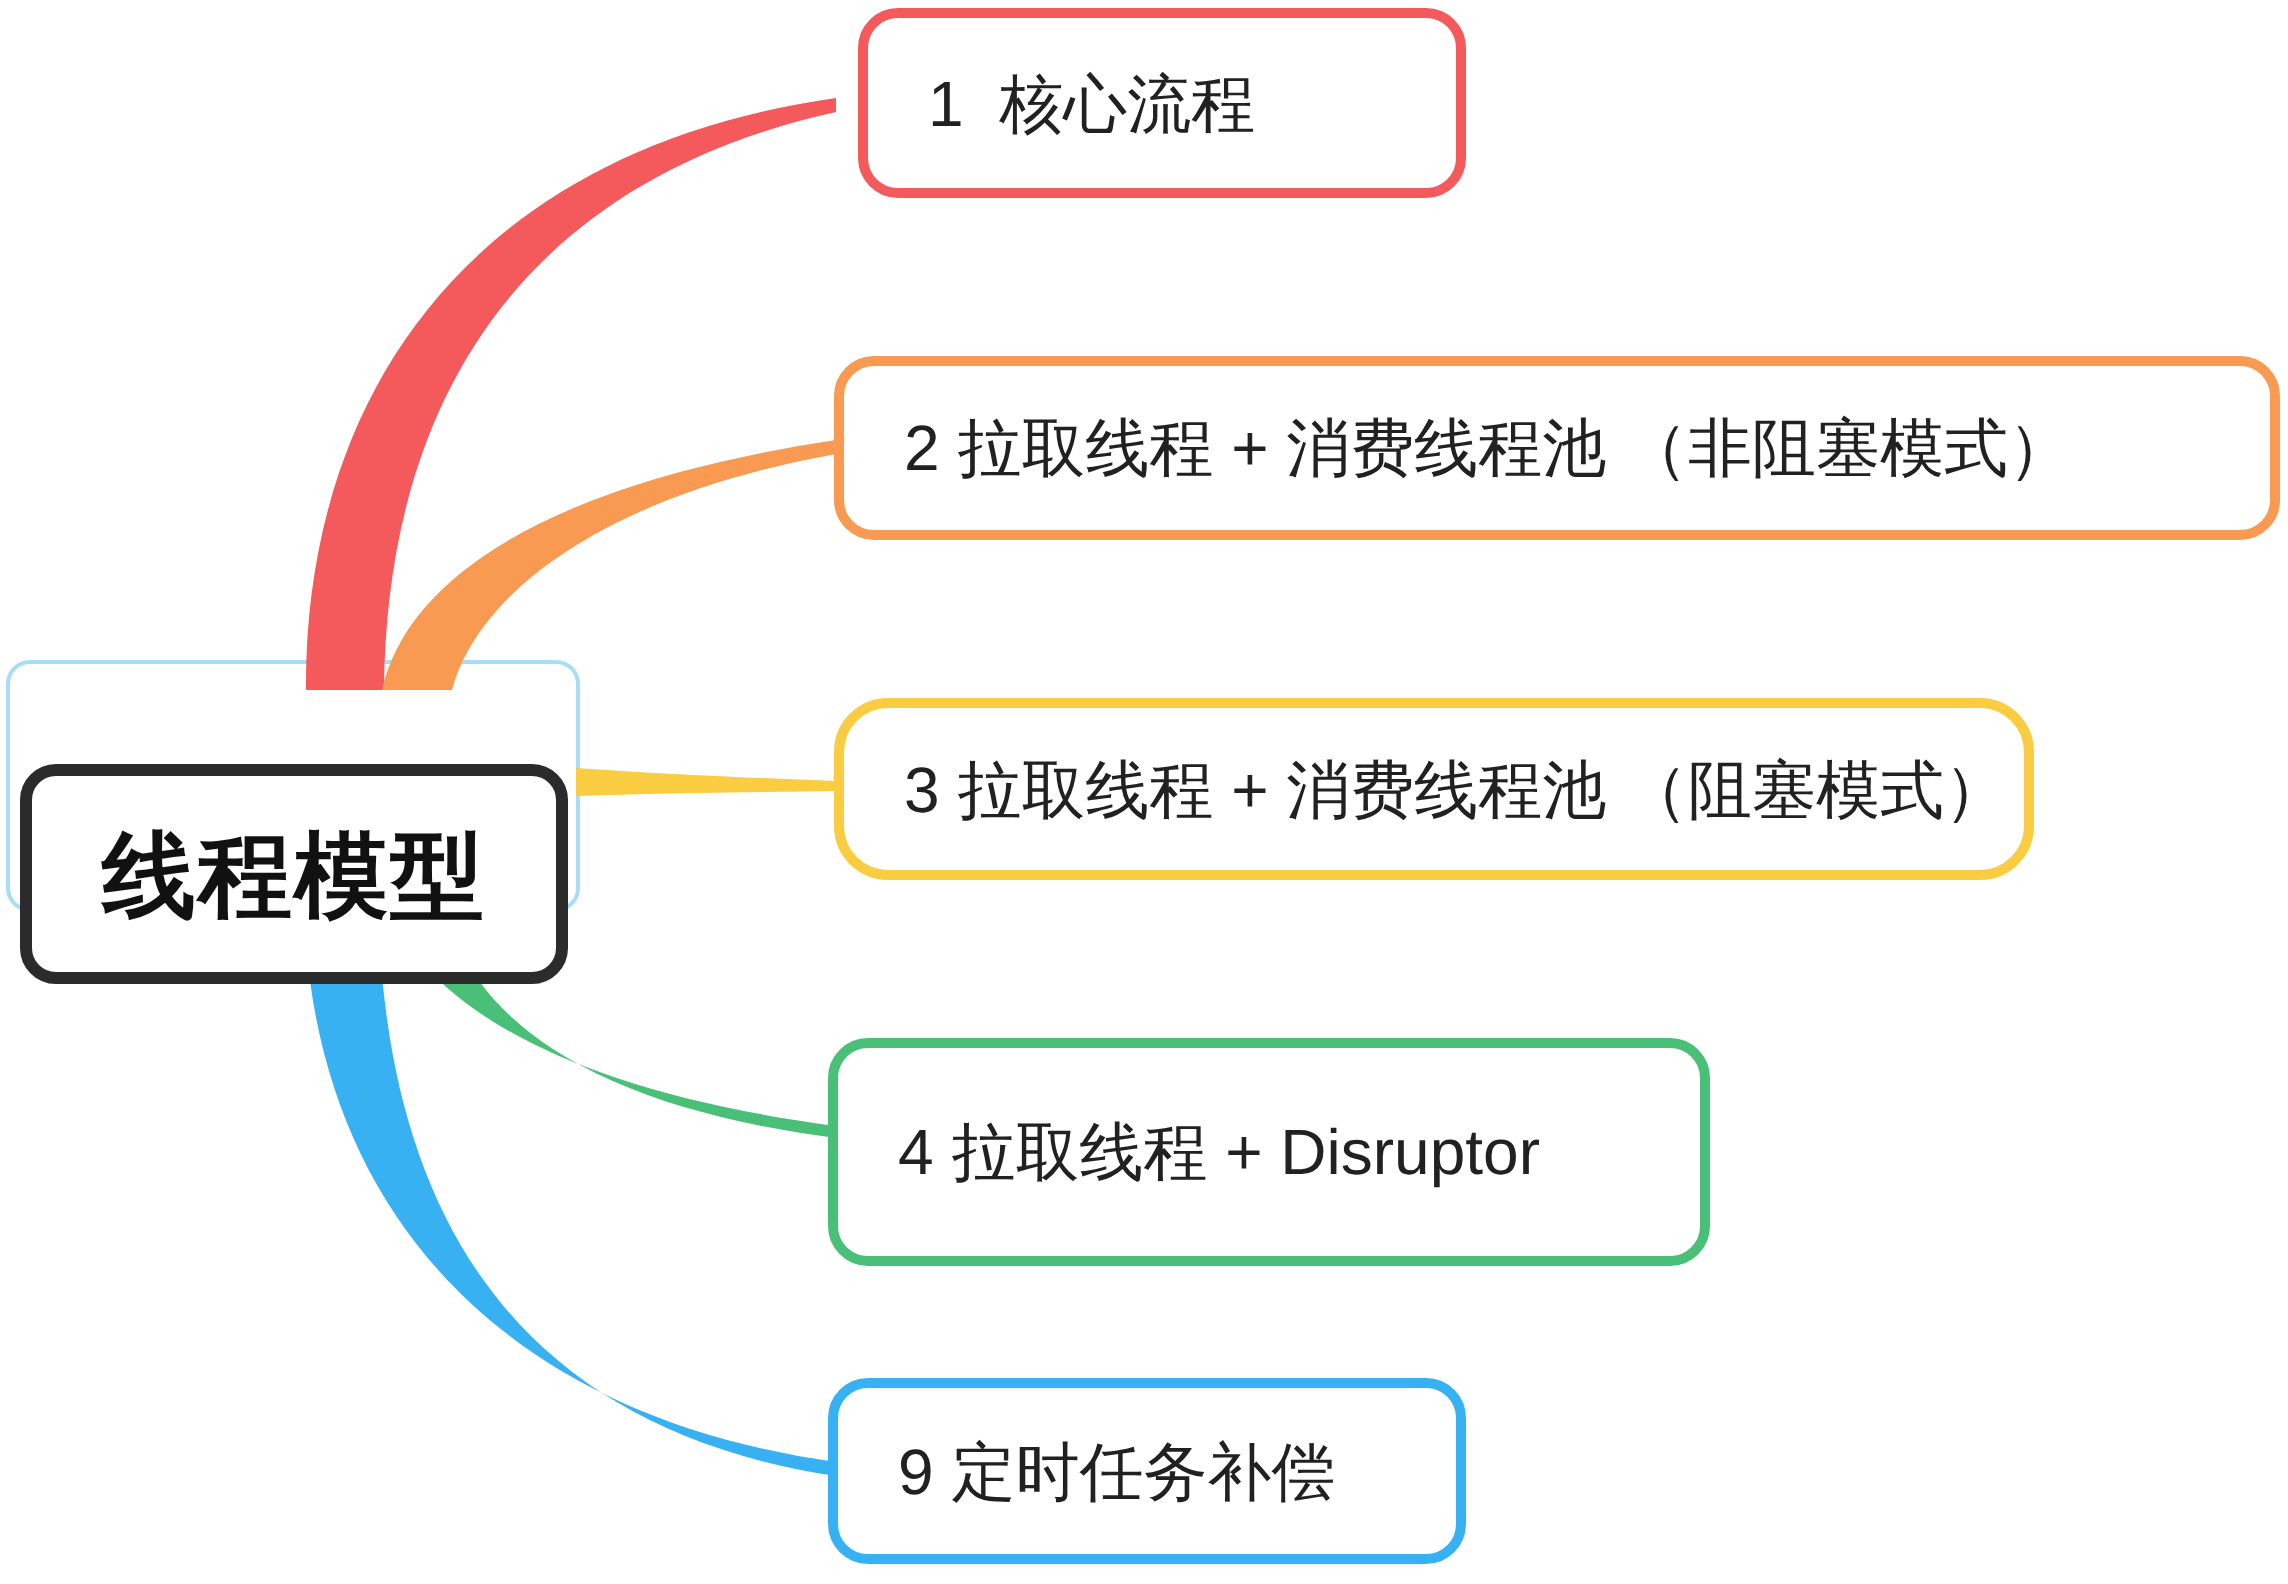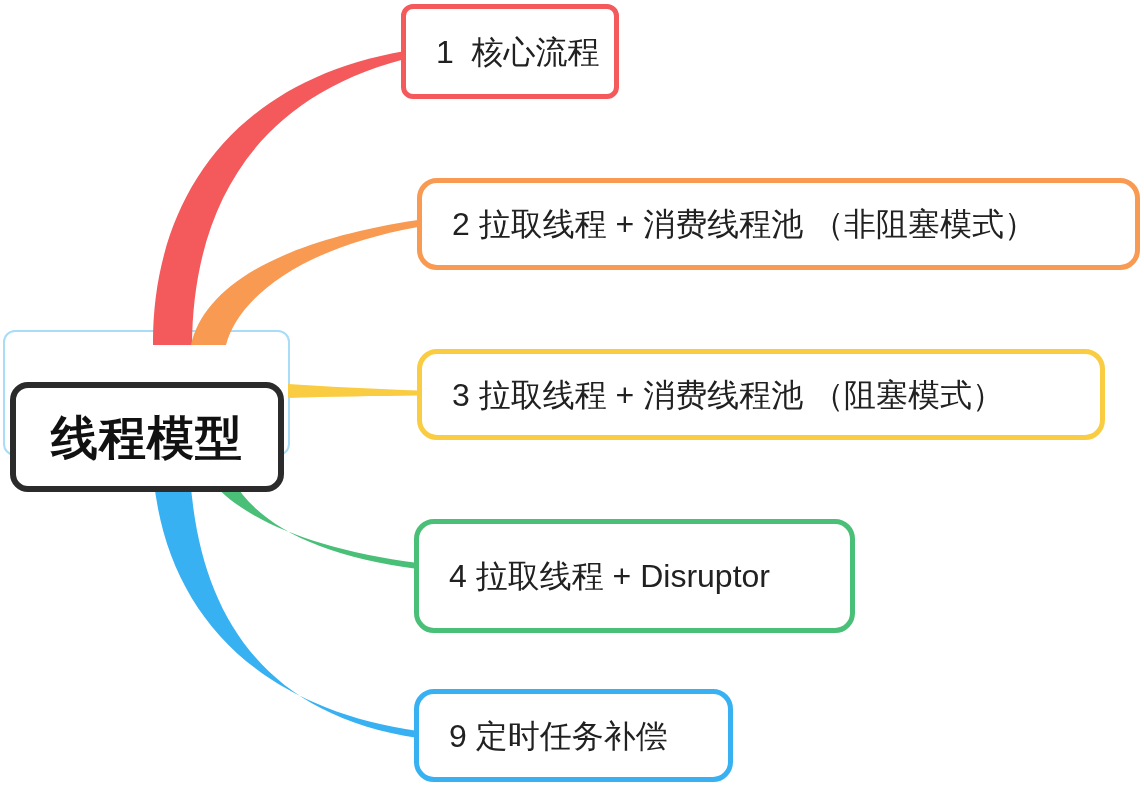--- a/index.html
+++ b/index.html
@@ -60,23 +60,23 @@
   .branch-topic {
     border-width: 5px;
     border-style: solid;
     border-radius: 20px;
     padding-left: 30px;
   }
   .branch-topic .topic-label {
     font-size: 32px;
     color: #212121;
   }
-  .n1 { left: 401px; top: 4px;   width: 218px; height: 95px; border-radius: 12px; }
+  .n1 { left: 429px; top: 4px;   width: 304px; height: 95px; }
   .n2 { left: 417px; top: 178px; width: 723px; height: 92px; }
-  .n3 { left: 417px; top: 349px; width: 688px; height: 91px; }
+  .n3 { left: 417px; top: 349px; width: 600px; height: 91px; border-radius: 27px; }
   .n4 { left: 414px; top: 519px; width: 441px; height: 114px; }
   .n5 { left: 414px; top: 689px; width: 319px; height: 93px; }
 </style>
 </head>
 <body>
 
 <div id="canvas">
 
   <div class="selection-outline"></div>
 

